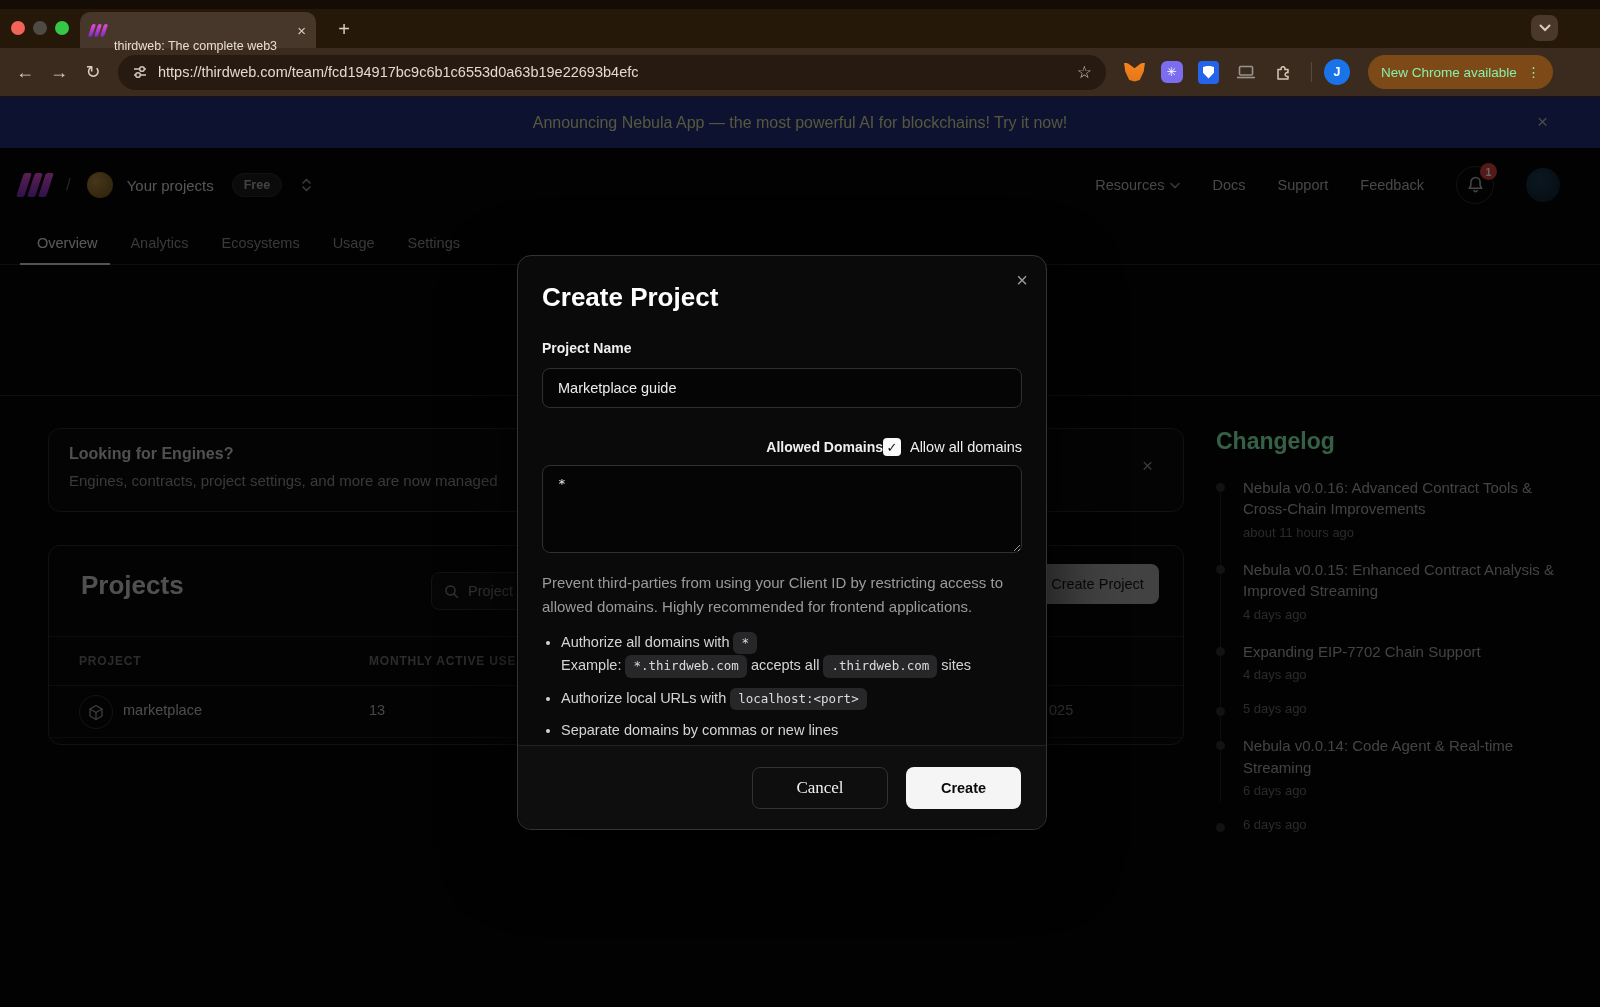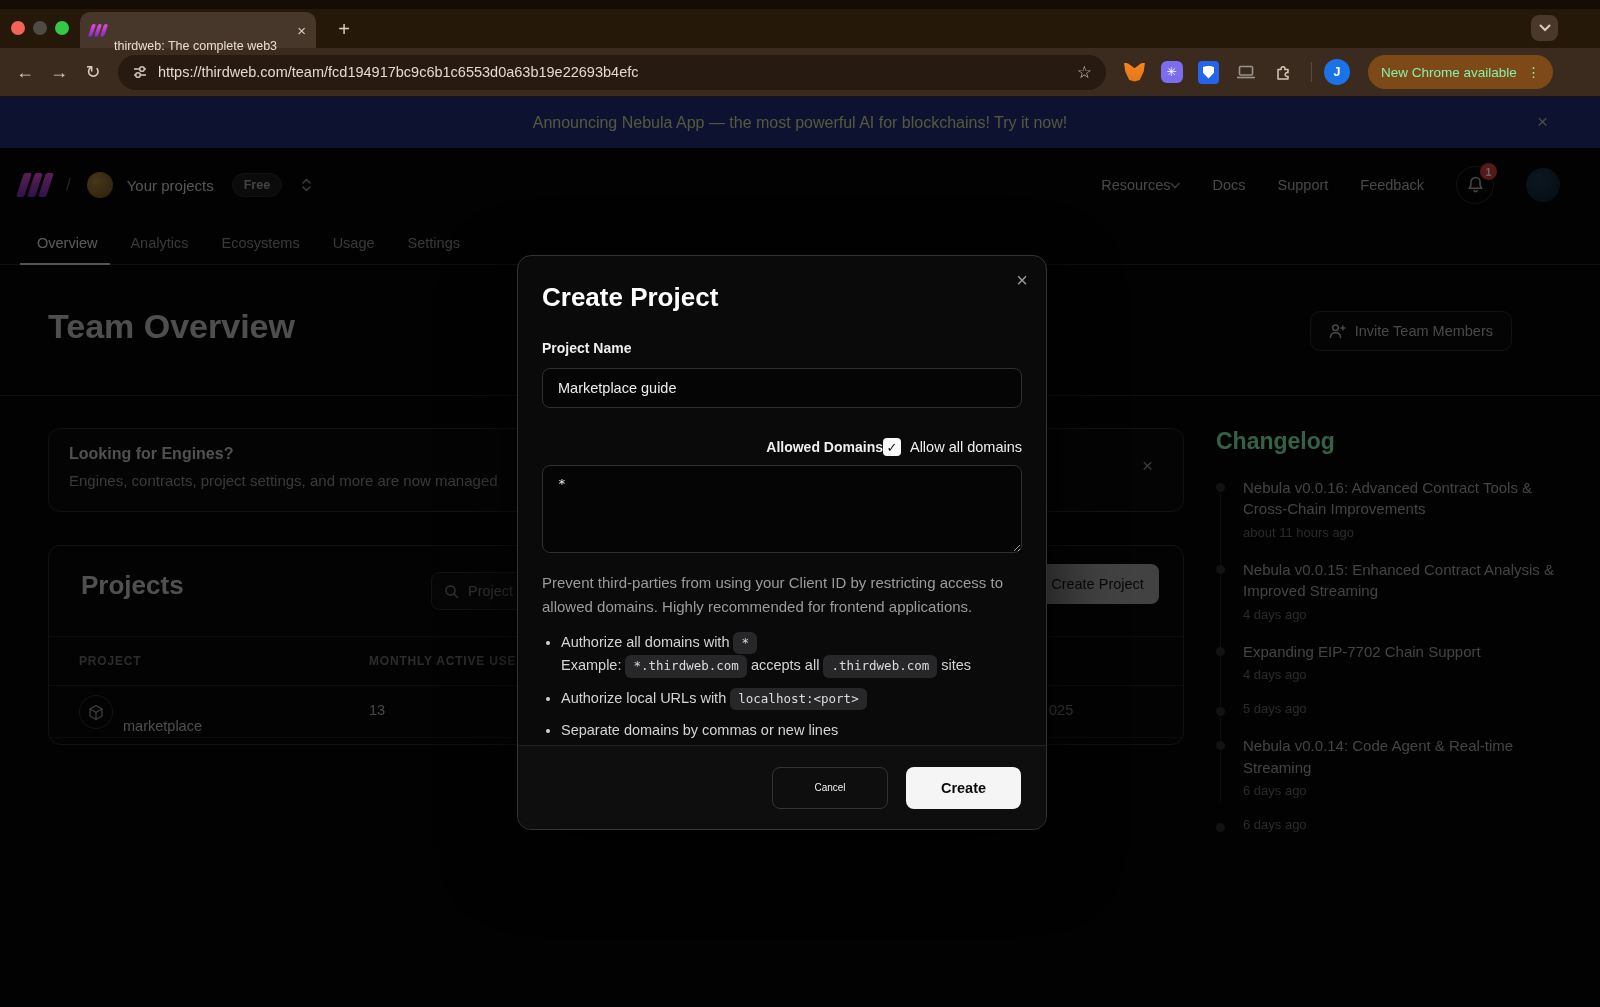--- a/index.html
+++ b/index.html
@@ -65,21 +65,21 @@
     background:linear-gradient(180deg,#e24fd0,#7c2bbE); }
   .tw-logo.mini i { width:4px; height:13px; gap:2px; }
   .crumb-slash { color:#5a5a5a; font-size:17px; margin:0 4px; }
   .team-avatar { width:26px; height:26px; border-radius:50%;
     background:radial-gradient(circle at 35% 35%, #b08a3e, #6f4f1e); }
   .team-name { font-size:15px; color:#d5d5d5; margin-left:2px; }
   .plan-badge { font-size:12.5px; font-weight:bold; color:#a8a8a8; background:#1c1c1c;
     border:1px solid #2e2e2e; border-radius:999px; padding:4px 11px; margin-left:6px; }
   .updown { margin-left:6px; }
   .hdr-right { margin-left:auto; display:flex; align-items:center; gap:32px; }
-  .hdr-link { font-size:14.5px; color:#b5b5b5; display:flex; align-items:center; }
+  .hdr-link { font-size:14.5px; color:#b5b5b5; display:flex; align-items:center; gap:6px; }
   .bell-wrap { position:relative; width:38px; height:38px; border:1px solid #2e2e2e; border-radius:50%;
     display:flex; align-items:center; justify-content:center; }
   .bell-badge { position:absolute; top:-4px; right:-4px; width:17px; height:17px; border-radius:50%;
     background:#d14343; color:#fff; font-size:10.5px; font-weight:bold;
     display:flex; align-items:center; justify-content:center; }
   .user-avatar { width:34px; height:34px; border-radius:50%;
     background:radial-gradient(circle at 40% 35%, #1d3a50, #0d1f2c); }
   
   .site-tabs { position:absolute; top:125px; left:0; right:0; height:43px;
     display:flex; align-items:center; padding-left:37px; border-bottom:1px solid #242424; }
@@ -114,21 +114,21 @@
     background:#a6a6a6; color:#141414; font-size:14.5px; border-radius:8px; border:none;
     display:flex; align-items:center; justify-content:center; }
   .tbl-head { position:absolute; left:0; right:0; top:90px; height:50px;
     border-top:1px solid #222; border-bottom:1px solid #222; }
   .th { position:absolute; top:17px; font-size:12px; font-weight:bold; letter-spacing:0.8px;
     color:#6e6e6e; white-space:nowrap; }
   .th.c1 { left:30px; } .th.c2 { left:320px; }
   .tbl-row { position:absolute; left:0; right:0; top:140px; height:52px; border-bottom:1px solid #1d1d1d; }
   .row-icon { position:absolute; left:30px; top:9px; width:34px; height:34px; border:1px solid #303030;
     border-radius:50%; display:flex; align-items:center; justify-content:center; }
-  .row-name { position:absolute; left:74px; top:32px; font-size:14.5px; color:#c0c0c0; }
+  .row-name { position:absolute; left:74px; top:16px; font-size:14.5px; color:#c0c0c0; }
   .row-mau { position:absolute; left:320px; top:16px; font-size:14.5px; color:#b0b0b0; }
   .row-created { position:absolute; left:1000px; top:16px; font-size:14.5px; color:#8a8a8a; }
   
   .changelog { position:absolute; left:1216px; top:331px; width:350px; }
   .changelog h2 { font-size:23px; font-weight:bold; color:#86efac; }
   .cl-list { position:relative; list-style:none; margin-top:22px; }
   .cl-list::before { content:""; position:absolute; left:4px; top:8px; bottom:30px; width:1px; background:#222; }
   .cl-item { position:relative; padding-left:27px; margin-bottom:19px; }
   .cl-item::before { content:""; position:absolute; left:0; top:6px; width:9px; height:9px;
     border-radius:50%; background:#2e2e2e; }
@@ -155,22 +155,22 @@
     font-family:"DejaVu Sans Mono", monospace; outline:none; }
   .help-text { margin-top:14px; font-size:15px; line-height:1.57; color:#9b9b9b; }
   .bullets { margin-top:13px; padding-left:19px; }
   .bullets li { font-size:14.5px; line-height:1.55; color:#d4d4d4; margin-bottom:9px; }
   .bullets li::marker { color:#d4d4d4; }
   .chip { display:inline-block; background:#27272a; border-radius:6px; padding:1px 8px 2px;
     font-family:"DejaVu Sans Mono", monospace; font-size:12.5px; color:#dcdcdc; }
   .modal-footer { position:absolute; left:0; right:0; bottom:0; height:84px; background:#0e0e0e;
     border-top:1px solid #242424; border-radius:0 0 14px 14px;
     display:flex; align-items:center; justify-content:flex-end; gap:18px; padding-right:25px; }
-  .btn-cancel { width:116px; height:42px; background:#0e0e0e; border:1px solid #333; border-radius:8px;
-    color:#f0f0f0; font-size:10px; font-family:Liberation Sans, sans-serif; }
+  .btn-cancel { width:136px; height:42px; background:#0e0e0e; border:1px solid #333; border-radius:8px;
+    color:#f0f0f0; font-size:17px; font-family:Liberation Serif, serif; }
   .btn-create { width:115px; height:42px; background:#f5f5f5; border:none; border-radius:8px;
     color:#0a0a0a; font-size:14.5px; font-weight:bold; font-family:inherit; }
 </style>
 </head>
 <body>
 
 <div class="window">
 
   <div class="tabstrip">
     <div class="traffic">
@@ -292,32 +292,20 @@
     </header>
 
     <nav class="site-tabs">
       <span class="stab active">Overview</span>
       <span class="stab">Analytics</span>
       <span class="stab">Ecosystems</span>
       <span class="stab">Usage</span>
       <span class="stab">Settings</span>
     </nav>
 
-    <div class="page-head">
-      <h1 class="page-title">Team Overview</h1>
-      <div class="invite-btn">
-        <svg class="ic" width="17" height="16" viewBox="0 0 17 16">
-            <circle cx="6.5" cy="4.8" r="2.8" fill="none" stroke="#b5b5b5" stroke-width="1.5"></circle>
-            <path d="M1.5 14.5 c0-3 2.2-4.8 5-4.8 s5 1.8 5 4.8" fill="none" stroke="#b5b5b5" stroke-width="1.5" stroke-linecap="round"></path>
-            <line x1="13.8" y1="3" x2="13.8" y2="7" stroke="#b5b5b5" stroke-width="1.5" stroke-linecap="round"></line>
-            <line x1="11.8" y1="5" x2="15.8" y2="5" stroke="#b5b5b5" stroke-width="1.5" stroke-linecap="round"></line>
-          </svg>
-        <span>Invite Team Members</span>
-      </div>
-    </div>
     <div class="head-divider"></div>
 
     <section class="engines-card">
       <div class="engines-title">Looking for Engines?</div>
       <div class="engines-body">Engines, contracts, project settings, and more are now managed</div>
       <span class="engines-close">×</span>
     </section>
 
     <section class="projects-card">
       <h2 class="projects-title">Projects</h2>

